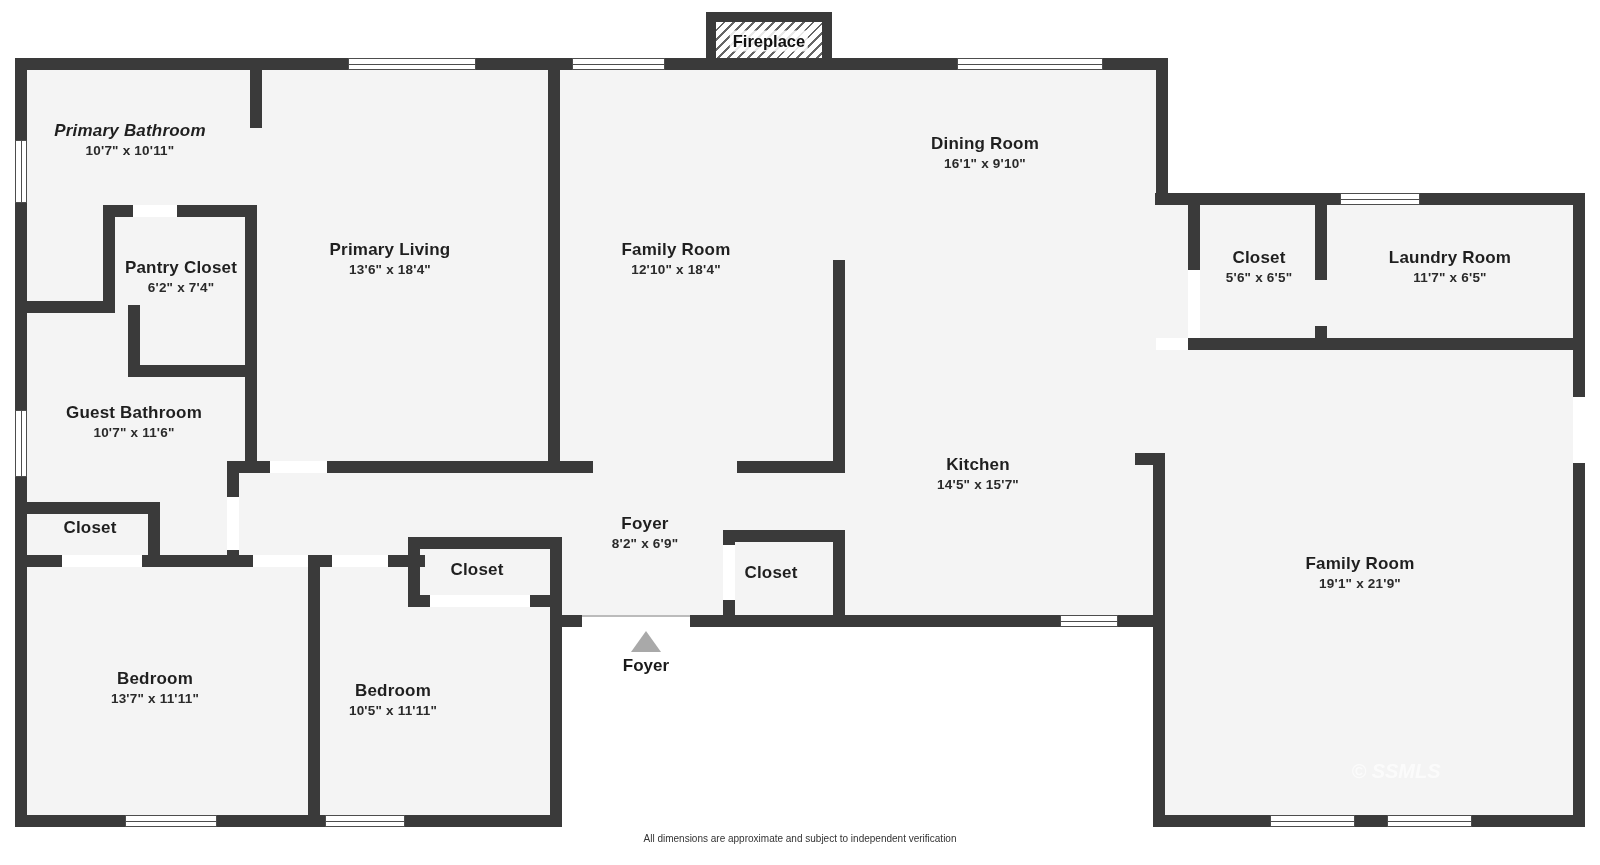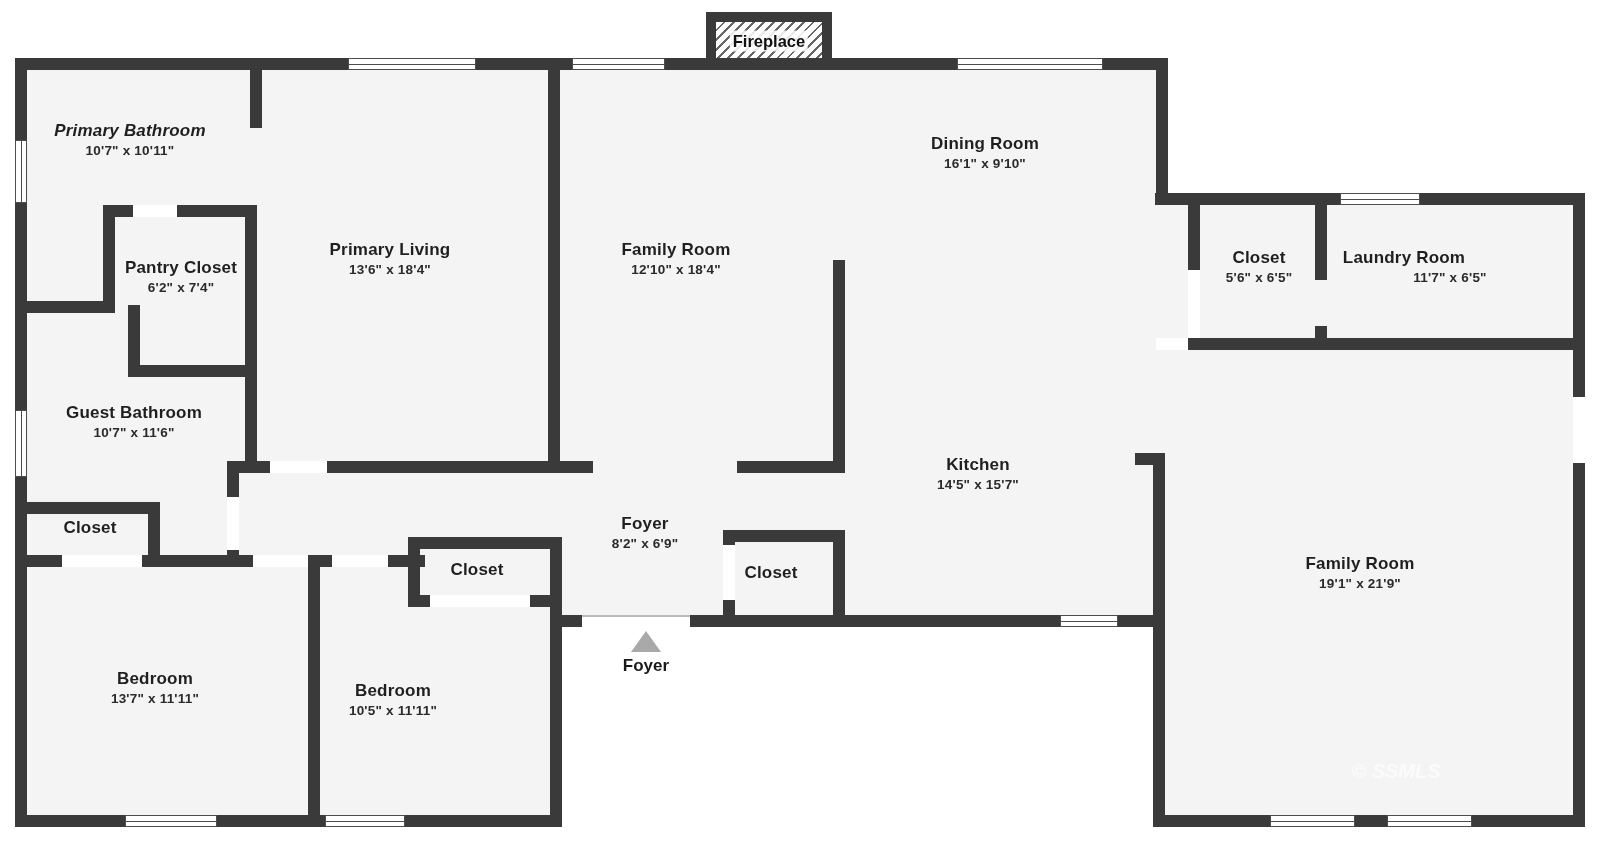--- a/index.html
+++ b/index.html
@@ -54,20 +54,21 @@
 <body>
 
 <div id="plan">
   <div class="fireplace-label" style="left:769px;top:41px;">Fireplace</div>
 
   <div class="entry-arrow" style="left:631px;top:631px;"></div>
   <div class="entry-label" style="left:646px;top:666px;">Foyer</div>
 
   <div class="watermark" style="left:1396px;top:771px;">© SSMLS</div>
 
+  <div class="disclaimer">All dimensions are approximate and subject to independent verification</div>
 <div class="floor" style="left: 27px; top: 70px; width: 1129px; height: 545px;"></div>
     <div class="floor" style="left: 27px; top: 555px; width: 523px; height: 260px;"></div>
     <div class="floor" style="left: 1156px; top: 205px; width: 417px; height: 133px;"></div>
     <div class="floor" style="left: 1156px; top: 350px; width: 417px; height: 465px;"></div>
     <div class="hatch" style="left: 716px; top: 22px; width: 106px; height: 40px;"></div>
     <div class="wall" style="left: 15px; top: 58px; width: 1153px; height: 12px; background: rgb(58, 58, 58);"></div>
     <div class="wall" style="left: 15px; top: 58px; width: 12px; height: 769px; background: rgb(58, 58, 58);"></div>
     <div class="wall" style="left: 15px; top: 815px; width: 547px; height: 12px; background: rgb(58, 58, 58);"></div>
     <div class="wall" style="left: 550px; top: 537px; width: 12px; height: 290px; background: rgb(58, 58, 58);"></div>
     <div class="wall" style="left: 550px; top: 615px; width: 615px; height: 12px; background: rgb(58, 58, 58);"></div>
@@ -163,21 +164,21 @@
     <div class="room-name" style="left: 181px; top: 268px;">Pantry Closet</div>
     <div class="room-dims" style="left: 181px; top: 287px;">6'2" x 7'4"</div>
     <div class="room-name" style="left: 390px; top: 250px;">Primary Living</div>
     <div class="room-dims" style="left: 390px; top: 269px;">13'6" x 18'4"</div>
     <div class="room-name" style="left: 676px; top: 250px;">Family Room</div>
     <div class="room-dims" style="left: 676px; top: 269px;">12'10" x 18'4"</div>
     <div class="room-name" style="left: 985px; top: 144px;">Dining Room</div>
     <div class="room-dims" style="left: 985px; top: 163px;">16'1" x 9'10"</div>
     <div class="room-name" style="left: 1259px; top: 258px;">Closet</div>
     <div class="room-dims" style="left: 1259px; top: 277px;">5'6" x 6'5"</div>
-    <div class="room-name" style="left: 1404px; top: 258px;">Laundry Room</div>
+    <div class="room-name" style="left: 1450px; top: 258px;">Laundry Room</div>
     <div class="room-dims" style="left: 1450px; top: 277px;">11'7" x 6'5"</div>
     <div class="room-name" style="left: 134px; top: 413px;">Guest Bathroom</div>
     <div class="room-dims" style="left: 134px; top: 432px;">10'7" x 11'6"</div>
     <div class="room-name" style="left: 978px; top: 465px;">Kitchen</div>
     <div class="room-dims" style="left: 978px; top: 484px;">14'5" x 15'7"</div>
     <div class="room-name" style="left: 645px; top: 524px;">Foyer</div>
     <div class="room-dims" style="left: 645px; top: 543px;">8'2" x 6'9"</div>
     <div class="room-name" style="left: 1360px; top: 564px;">Family Room</div>
     <div class="room-dims" style="left: 1360px; top: 583px;">19'1" x 21'9"</div>
     <div class="room-name" style="left: 155px; top: 679px;">Bedroom</div>

